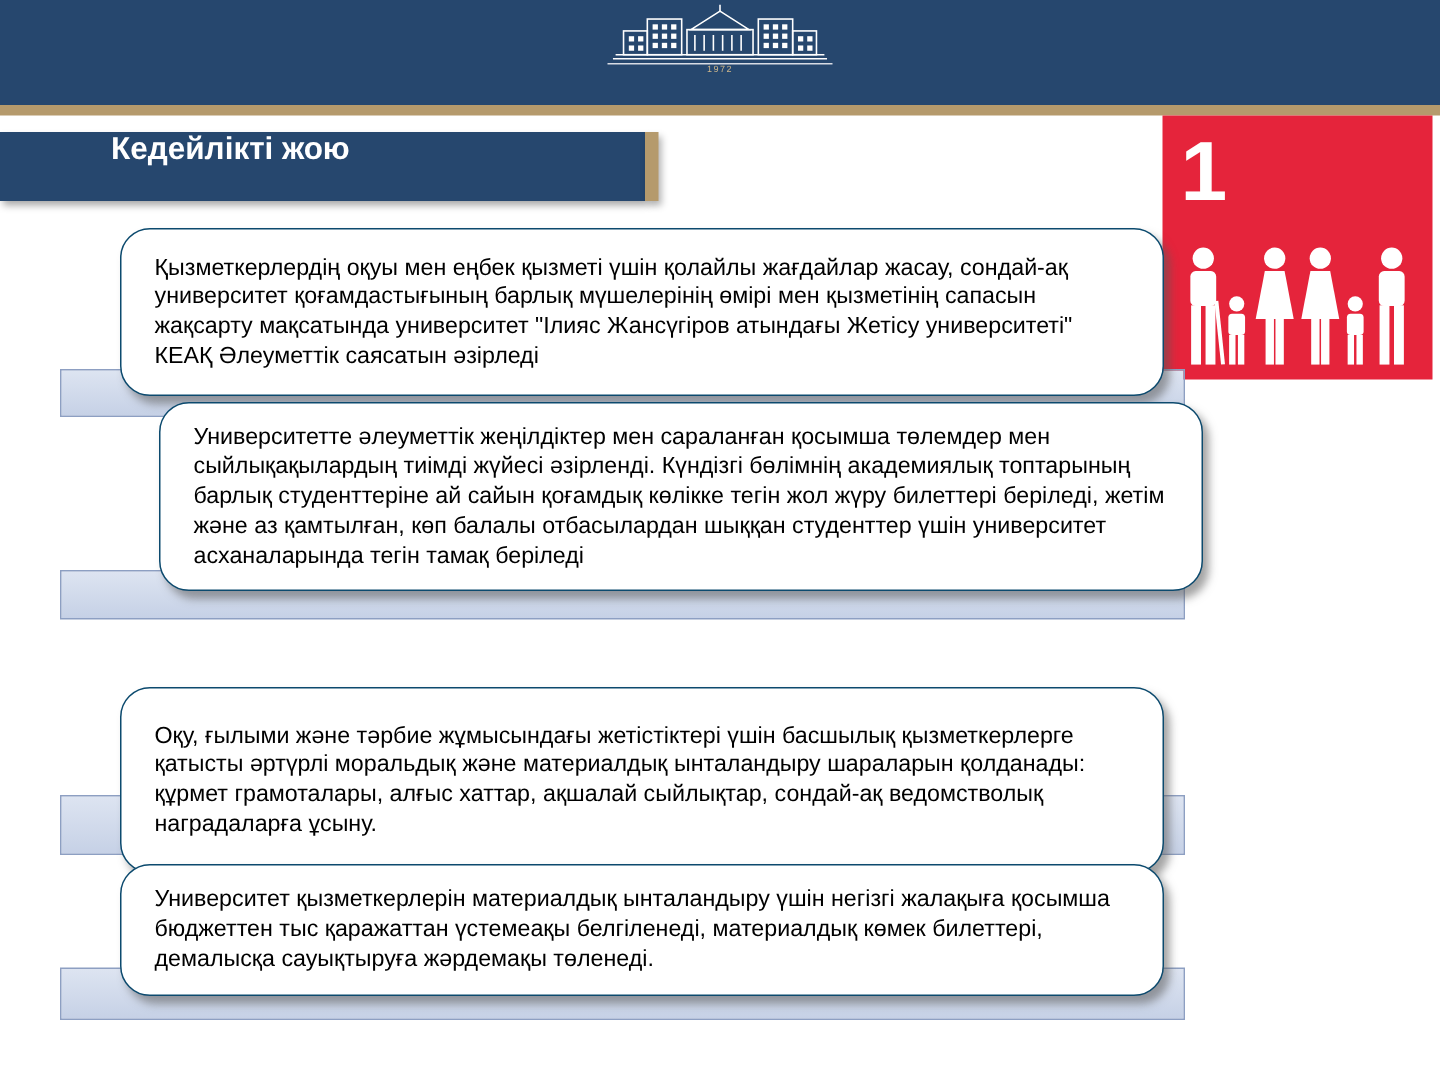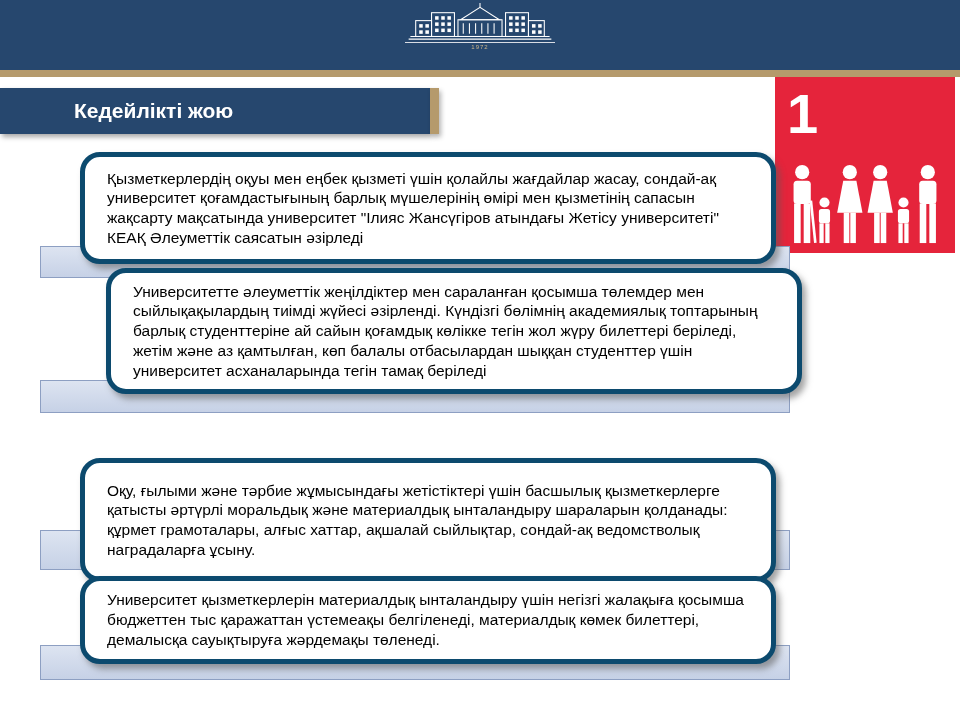--- a/index.html
+++ b/index.html
@@ -11,34 +11,34 @@
   .header-band{position:absolute;left:0;top:0;width:960px;height:70px;background:#26476e;}
   .logo{position:absolute;left:50%;top:3px;transform:translateX(-50%);
         display:flex;flex-direction:column;align-items:center;color:#fff;}
   .logo svg{display:block;}
   .logo .uni-name{font-size:15px;letter-spacing:2px;color:#f4f6fa;margin-top:1px;white-space:nowrap;}
   .logo .uni-rule{width:150px;height:1px;background:#d8dce4;margin-top:2px;}
   .logo .uni-year{font-size:6px;color:#cdb68b;margin-top:1px;letter-spacing:1px;}
   .gold-stripe{position:absolute;left:0;top:70px;width:960px;height:7px;background:#b59a6c;}
   
   .title-bar{position:absolute;left:0;top:88px;width:430px;height:46px;background:#26476e;
-             box-shadow:2px 3px 5px rgba(0,0,0,.35);display:flex;align-items:center;}
+             box-shadow:2px 3px 5px rgba(0,0,0,.35);display:flex;}
   .title-bar .title-text{color:#ffffff;font-weight:bold;font-size:21px;padding-left:74px;}
   .title-accent{position:absolute;left:430px;top:88px;width:9px;height:46px;background:#b59a6c;
                 box-shadow:2px 3px 5px rgba(0,0,0,.3);}
   
   .sdg-card{position:absolute;left:775px;top:77px;width:180px;height:176px;background:#e5243b;color:#fff;}
   .sdg-top{display:flex;align-items:flex-start;padding:10px 8px 0 12px;}
   .sdg-number{font-size:56px;font-weight:bold;line-height:.95;}
   .sdg-label{margin-left:14px;margin-top:6px;font-weight:bold;font-size:15px;line-height:1.25;letter-spacing:.3px;}
   .sdg-figures{position:absolute;left:14px;bottom:8px;width:152px;}
   
   .item-bar{position:absolute;left:40px;width:750px;background:linear-gradient(#dde4f1,#c6d1e6);
             border:1px solid #8d9fc2;box-sizing:border-box;}
-  .content-card{position:absolute;left:80px;width:696px;background:#fff;border:5px solid #0c4a6e;
+  .content-card{position:absolute;left:80px;width:696px;background:#fff;border:1px solid #0c4a6e;
                 border-radius:20px;box-shadow:4px 5px 6px rgba(90,90,90,.55);
                 box-sizing:border-box;display:flex;align-items:center;padding:8px 18px 8px 22px;}
   .content-card p{margin:0;color:#000;font-size:15.5px;line-height:1.27;}
 </style>
 </head>
 <body>
 
 <div class="slide">
 
   <div class="header-band">

